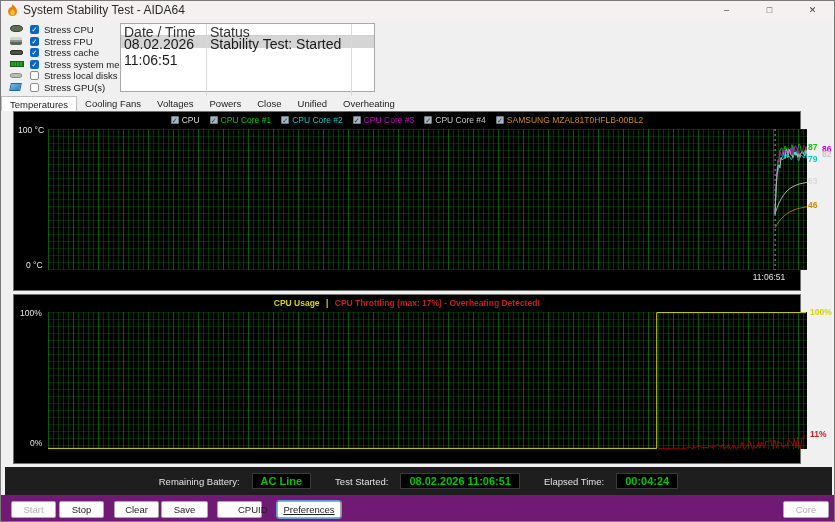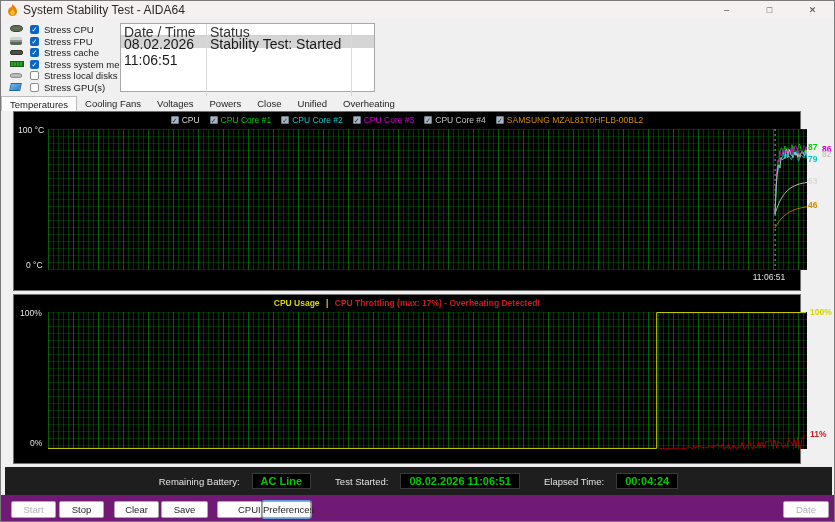--- a/index.html
+++ b/index.html
@@ -270,17 +270,17 @@
     <span style="margin-left:12px;">Elapsed Time:</span>
     <span class="lcd" style="color: rgb(0, 200, 0);">00:04:24</span>
   </div>
 
   <div id="button-bar">
     <div class="btn disabled" style="left:10px;  width:45px;">Start</div>
     <div class="btn" style="left:58px;  width:45px;">Stop</div>
     <div class="btn" style="left:113px; width:45px;">Clear</div>
     <div class="btn" style="left:160px; width:47px;">Save</div>
     <div class="btn" style="left:216px; width:45px;padding-left:20px;">CPUID</div>
-    <div class="btn focused" style="left:261px; width:49px;">Preferences</div>
-    <div class="btn disabled" style="left:782px; width:46px;">Date</div>
+    <div class="btn focused" style="left:276px; width:64px;text-decoration:underline;">Preferences</div>
+    <div class="btn disabled" style="left:782px; width:46px;">Core</div>
   </div>
 
 </div>
 
 </body></html>

